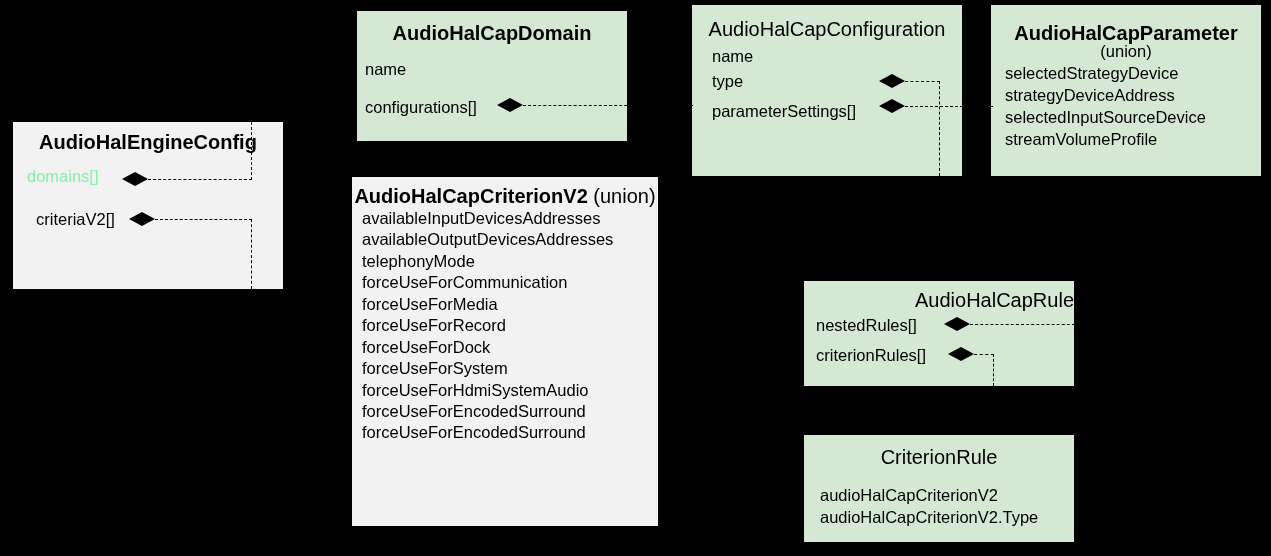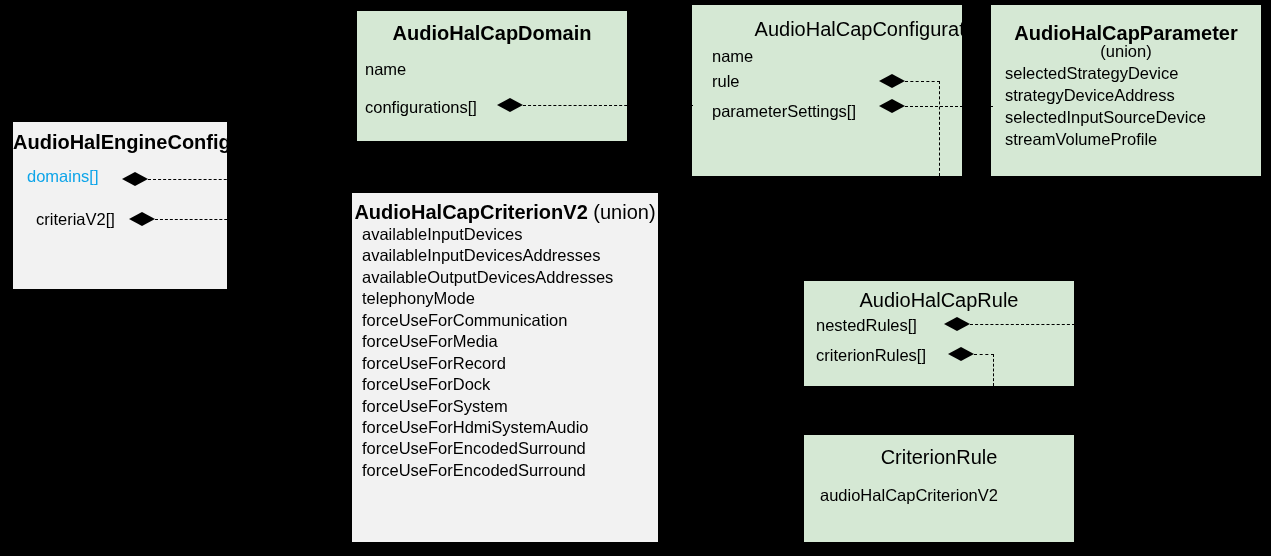--- a/index.html
+++ b/index.html
@@ -51,21 +51,21 @@
     color: #000000;
   }
   .box-title .suffix { font-weight: normal; }
 
   .attr {
     font-size: 16.5px;
     line-height: 1.30;
     color: #000000;
     white-space: nowrap;
   }
-  .attr.green-text { color: #0ea5e9; }
+  .attr.green-text { color: #86efac; }
 
   
   .dash-h {
     position: absolute;
     height: 0;
     border-top: 1.6px dashed #000000;
     z-index: 3;
   }
   .dash-v {
     position: absolute;
@@ -81,21 +81,21 @@
     height: 14px;
     background: #000000;
     clip-path: polygon(0% 50%, 50% 0%, 100% 50%, 50% 100%);
   }
 </style>
 </head>
 <body>
 
 <div id="canvas">
 
-  <div class="uml-box box-gray" style="left:13px; top:122px; width:214px; height:167px;">
+  <div class="uml-box box-gray" style="left:13px; top:122px; width:270px; height:167px;">
     <div class="box-bg"></div>
     <div class="box-inner">
       <div class="box-title bold" style="position:absolute; left:0; top:8px; width:100%;">AudioHalEngineConfig</div>
       <div class="attr green-text" style="position:absolute; left:14px; top:44px;">domains[]</div>
       <div class="attr" style="position:absolute; left:14px; top:87px;margin-left:9px;">criteriaV2[]</div>
     </div>
   </div>
 
   <div class="diamond" style="left:122px; top:172px;"></div>
   <div class="dash-h" style="left:148px; top:179px; width:104px;"></div>
@@ -113,23 +113,23 @@
       <div class="attr" style="position:absolute; left:8px; top:86px;">configurations[]</div>
     </div>
   </div>
 
   <div class="diamond" style="left:497px; top:98px;"></div>
   <div class="dash-h" style="left:523px; top:105px; width:170px;"></div>
 
   <div class="uml-box box-green" style="left:692px; top:5px; width:270px; height:171px;">
     <div class="box-bg"></div>
     <div class="box-inner">
-      <div class="box-title" style="position:absolute; left:0; top:12px; width:100%;padding-left:46px;">AudioHalCapConfiguration</div>
+      <div class="box-title" style="position:absolute; left:0; top:12px; width:100%;">AudioHalCapConfiguration</div>
       <div class="attr" style="position:absolute; left:20px; top:41px;">name</div>
-      <div class="attr" style="position:absolute; left:20px; top:66px;">rule</div>
+      <div class="attr" style="position:absolute; left:20px; top:66px;">type</div>
       <div class="attr" style="position:absolute; left:20px; top:96px;">parameterSettings[]</div>
     </div>
   </div>
 
   <div class="diamond" style="left:879px; top:74px;"></div>
   <div class="dash-h" style="left:905px; top:81px; width:35px;"></div>
   <div class="dash-v" style="left:939px; top:81px; height:95px;"></div>
 
   <div class="diamond" style="left:879px; top:99px;"></div>
   <div class="dash-h" style="left:905px; top:106px; width:88px;"></div>
@@ -139,61 +139,61 @@
     <div class="box-inner">
       <div class="box-title bold" style="position:absolute; left:0; top:16px; width:100%;">AudioHalCapParameter</div>
       <div class="box-subtitle" style="position:absolute; left:0; top:36px; width:100%;">(union)</div>
       <div class="attr" style="position:absolute; left:14px; top:58px;">selectedStrategyDevice</div>
       <div class="attr" style="position:absolute; left:14px; top:80px;">strategyDeviceAddress</div>
       <div class="attr" style="position:absolute; left:14px; top:102px;">selectedInputSourceDevice</div>
       <div class="attr" style="position:absolute; left:14px; top:124px;">streamVolumeProfile</div>
     </div>
   </div>
 
-  <div class="uml-box box-gray" style="left:352px; top:193px; width:306px; height:349px;">
+  <div class="uml-box box-gray" style="left:352px; top:177px; width:306px; height:349px;">
     <div class="box-bg"></div>
     <div class="box-inner">
       <div class="box-title bold" style="position:absolute; left:0; top:7px; width:100%;">
         <span>AudioHalCapCriterionV2</span>
         <span class="suffix">(union)</span>
       </div>
       <div style="position:absolute; left:10px; top:31px;">
-        <div class="attr">availableInputDevices</div>
         <div class="attr">availableInputDevicesAddresses</div>
         <div class="attr">availableOutputDevicesAddresses</div>
         <div class="attr">telephonyMode</div>
         <div class="attr">forceUseForCommunication</div>
         <div class="attr">forceUseForMedia</div>
         <div class="attr">forceUseForRecord</div>
         <div class="attr">forceUseForDock</div>
         <div class="attr">forceUseForSystem</div>
         <div class="attr">forceUseForHdmiSystemAudio</div>
         <div class="attr">forceUseForEncodedSurround</div>
         <div class="attr">forceUseForEncodedSurround</div>
       </div>
     </div>
   </div>
 
   <div class="uml-box box-green" style="left:804px; top:281px; width:270px; height:105px;">
     <div class="box-bg"></div>
     <div class="box-inner">
-      <div class="box-title" style="position:absolute; left:0; top:7px; width:100%;">AudioHalCapRule</div>
+      <div class="box-title" style="position:absolute; left:0; top:7px; width:100%;text-align:right;">AudioHalCapRule</div>
       <div class="attr" style="position:absolute; left:12px; top:34px;">nestedRules[]</div>
       <div class="attr" style="position:absolute; left:12px; top:64px;">criterionRules[]</div>
     </div>
   </div>
 
   <div class="diamond" style="left:944px; top:317px;"></div>
   <div class="dash-h" style="left:970px; top:324px; width:105px;"></div>
 
   <div class="diamond" style="left:948px; top:347px;"></div>
   <div class="dash-h" style="left:974px; top:354px; width:20px;"></div>
   <div class="dash-v" style="left:993px; top:354px; height:32px;"></div>
 
   <div class="uml-box box-green" style="left:804px; top:435px; width:270px; height:107px;">
     <div class="box-bg"></div>
     <div class="box-inner">
       <div class="box-title" style="position:absolute; left:0; top:10px; width:100%;">CriterionRule</div>
       <div class="attr" style="position:absolute; left:16px; top:50px;">audioHalCapCriterionV2</div>
+      <div class="attr" style="position:absolute; left:16px; top:72px;">audioHalCapCriterionV2.Type</div>
     </div>
   </div>
 
 </div>
 
 </body></html>

